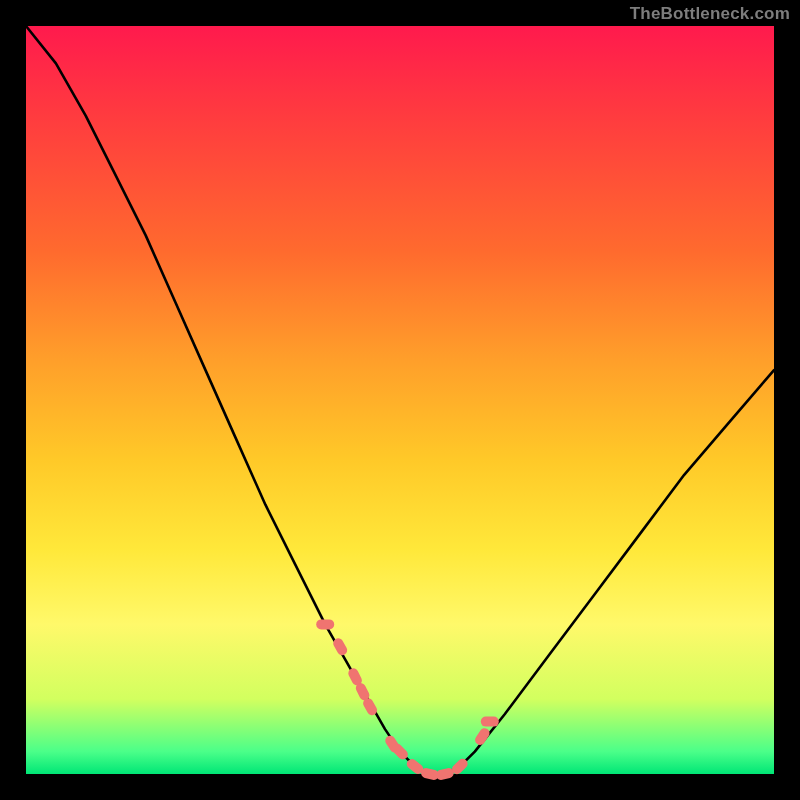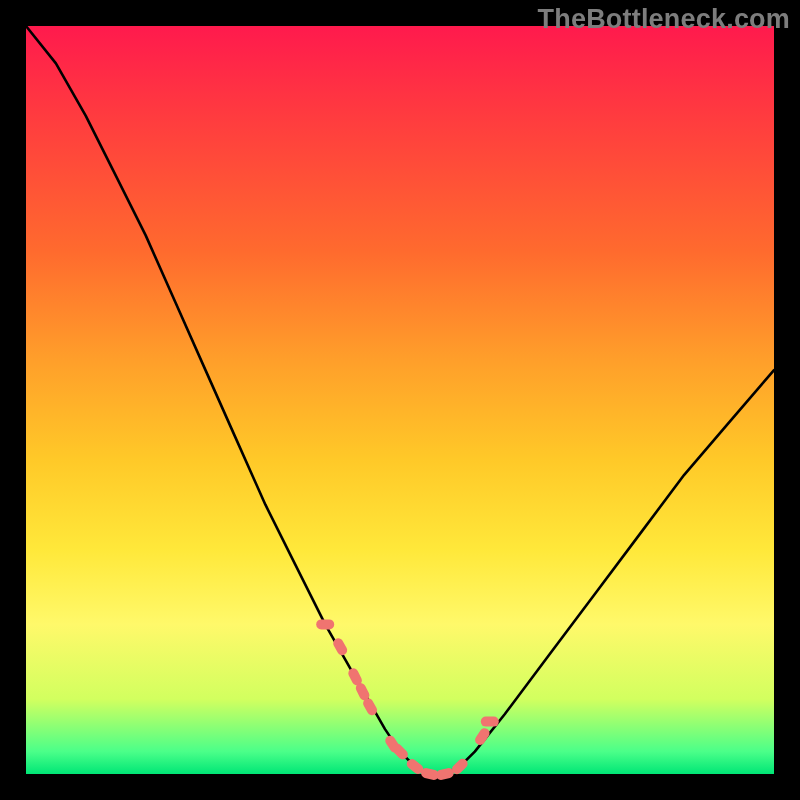--- a/index.html
+++ b/index.html
@@ -38,21 +38,21 @@
       #d2ff5f 90%,
       #4bff89 97%,
       #00e676 100%
     );
   }
   .watermark {
     position: absolute;
     top: 4px;
     right: 10px;
     color: #7d7d7d;
-    font-size: 27px;
+    font-size: 17px;
     font-weight: 600;
     letter-spacing: 0.2px;
     user-select: none;
   }
   svg.overlay {
     position: absolute;
     top: 26px;
     left: 26px;
     width: 748px;
     height: 748px;

